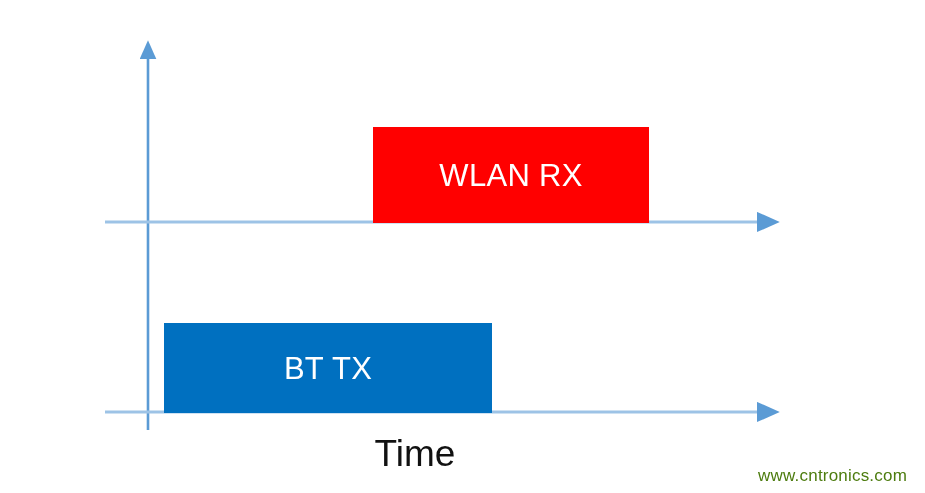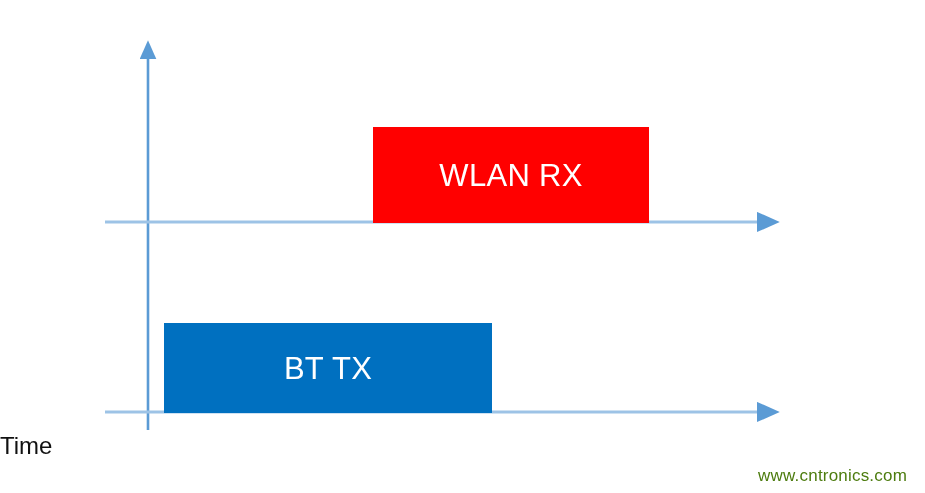--- a/index.html
+++ b/index.html
@@ -62,24 +62,24 @@
     height: 90px;
     background: #0070c0;
   }
 
   
   #time-label {
     position: absolute;
     left: 0;
     top: 432px;
     width: 830px;
-    text-align: left;
+    text-align: center;
     color: #111111;
     font-family: "Liberation Sans", sans-serif;
-    font-size: 24px;
+    font-size: 37px;
     font-weight: 400;
     line-height: 1.2;
     white-space: nowrap;
   }
 
   #watermark {
     position: absolute;
     right: 18px;
     top: 466px;
     color: #4d7c0f;

